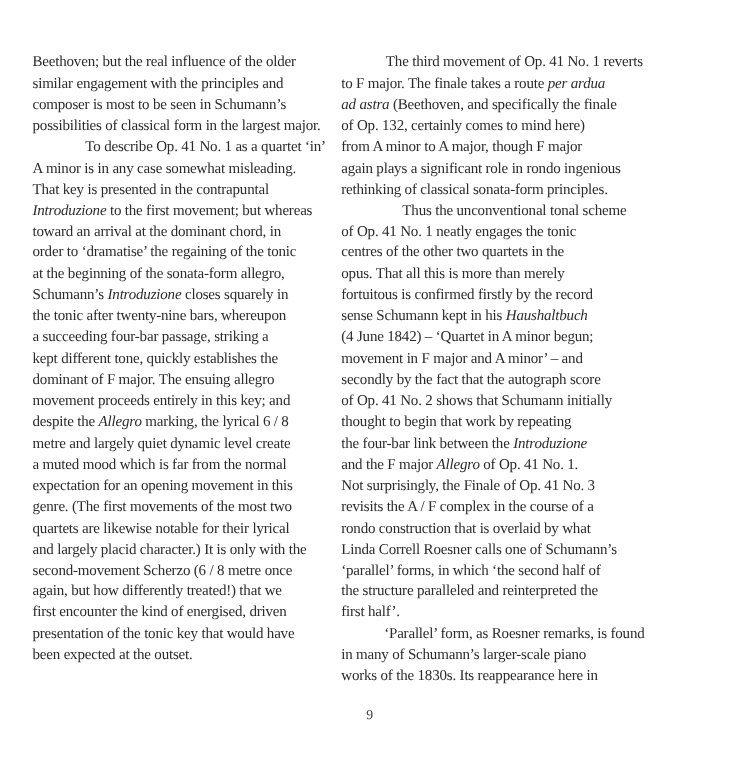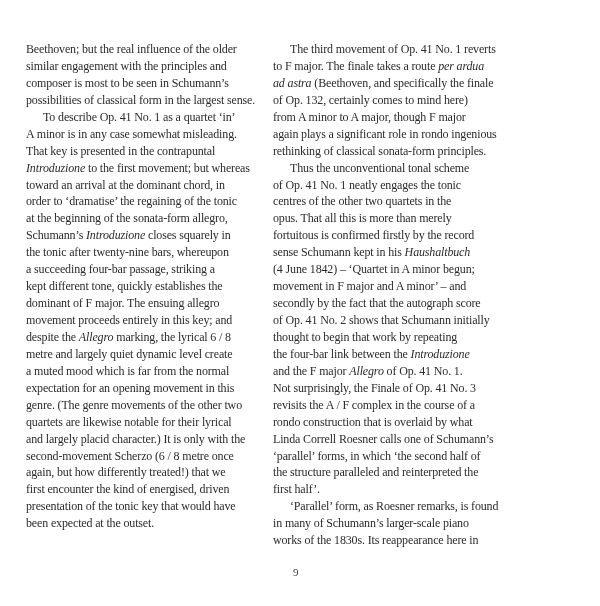--- a/index.html
+++ b/index.html
@@ -7,52 +7,52 @@
     width: 600px; height: 606px; background: #ffffff; position: relative; overflow: hidden;
     font-family: "Liberation Serif", "DejaVu Serif", serif; color: #2b2b2b;
   }
   .col {
     position: absolute; top: 41px; width: 260px;
     font-size: 12px; line-height: 16.95px; letter-spacing: -0.15px;
   }
   .col.left { left: 26px; }
   .col.right { left: 273px; }
   .line { white-space: nowrap; display: block; height: 16.95px; }
-  .indent { padding-left: 17px; }
+  .indent { padding-left: 17px; text-align: center; }
   em { font-style: italic; }
   .page-number {
     position: absolute; left: 293px; top: 566px; font-size: 11px; color: #444;
   }
 </style>
 </head>
 <body>
 
 <div class="col left" id="col-left">
     <span class="line"><span>Beethoven; but the real influence of the older</span></span>
     <span class="line"><span>similar engagement with the principles and</span></span>
     <span class="line"><span>composer is most to be seen in Schumann’s</span></span>
-    <span class="line"><span>possibilities of classical form in the largest sense.</span></span>
+    <span class="line"><span>possibilities of classical form in the largest major.</span></span>
     <span class="line indent"><span>To describe Op. 41 No. 1 as a quartet ‘in’</span></span>
     <span class="line"><span>A minor is in any case somewhat misleading.</span></span>
     <span class="line"><span>That key is presented in the contrapuntal</span></span>
     <span class="line"><em>Introduzione</em><span> to the first movement; but whereas</span></span>
     <span class="line"><span>toward an arrival at the dominant chord, in</span></span>
     <span class="line"><span>order to ‘dramatise’ the regaining of the tonic</span></span>
     <span class="line"><span>at the beginning of the sonata-form allegro,</span></span>
     <span class="line"><span>Schumann’s </span><em>Introduzione</em><span> closes squarely in</span></span>
     <span class="line"><span>the tonic after twenty-nine bars, whereupon</span></span>
     <span class="line"><span>a succeeding four-bar passage, striking a</span></span>
     <span class="line"><span>kept different tone, quickly establishes the</span></span>
     <span class="line"><span>dominant of F major. The ensuing allegro</span></span>
     <span class="line"><span>movement proceeds entirely in this key; and</span></span>
     <span class="line"><span>despite the </span><em>Allegro</em><span> marking, the lyrical 6 / 8</span></span>
     <span class="line"><span>metre and largely quiet dynamic level create</span></span>
     <span class="line"><span>a muted mood which is far from the normal</span></span>
     <span class="line"><span>expectation for an opening movement in this</span></span>
-    <span class="line"><span>genre. (The genre movements of the other two</span></span>
+    <span class="line"><span>genre. (The first movements of the most two</span></span>
     <span class="line"><span>quartets are likewise notable for their lyrical</span></span>
     <span class="line"><span>and largely placid character.) It is only with the</span></span>
     <span class="line"><span>second-movement Scherzo (6 / 8 metre once</span></span>
     <span class="line"><span>again, but how differently treated!) that we</span></span>
     <span class="line"><span>first encounter the kind of energised, driven</span></span>
     <span class="line"><span>presentation of the tonic key that would have</span></span>
     <span class="line"><span>been expected at the outset.</span></span>
   </div>
 <div class="col right" id="col-right">
     <span class="line indent"><span>The third movement of Op. 41 No. 1 reverts</span></span>

